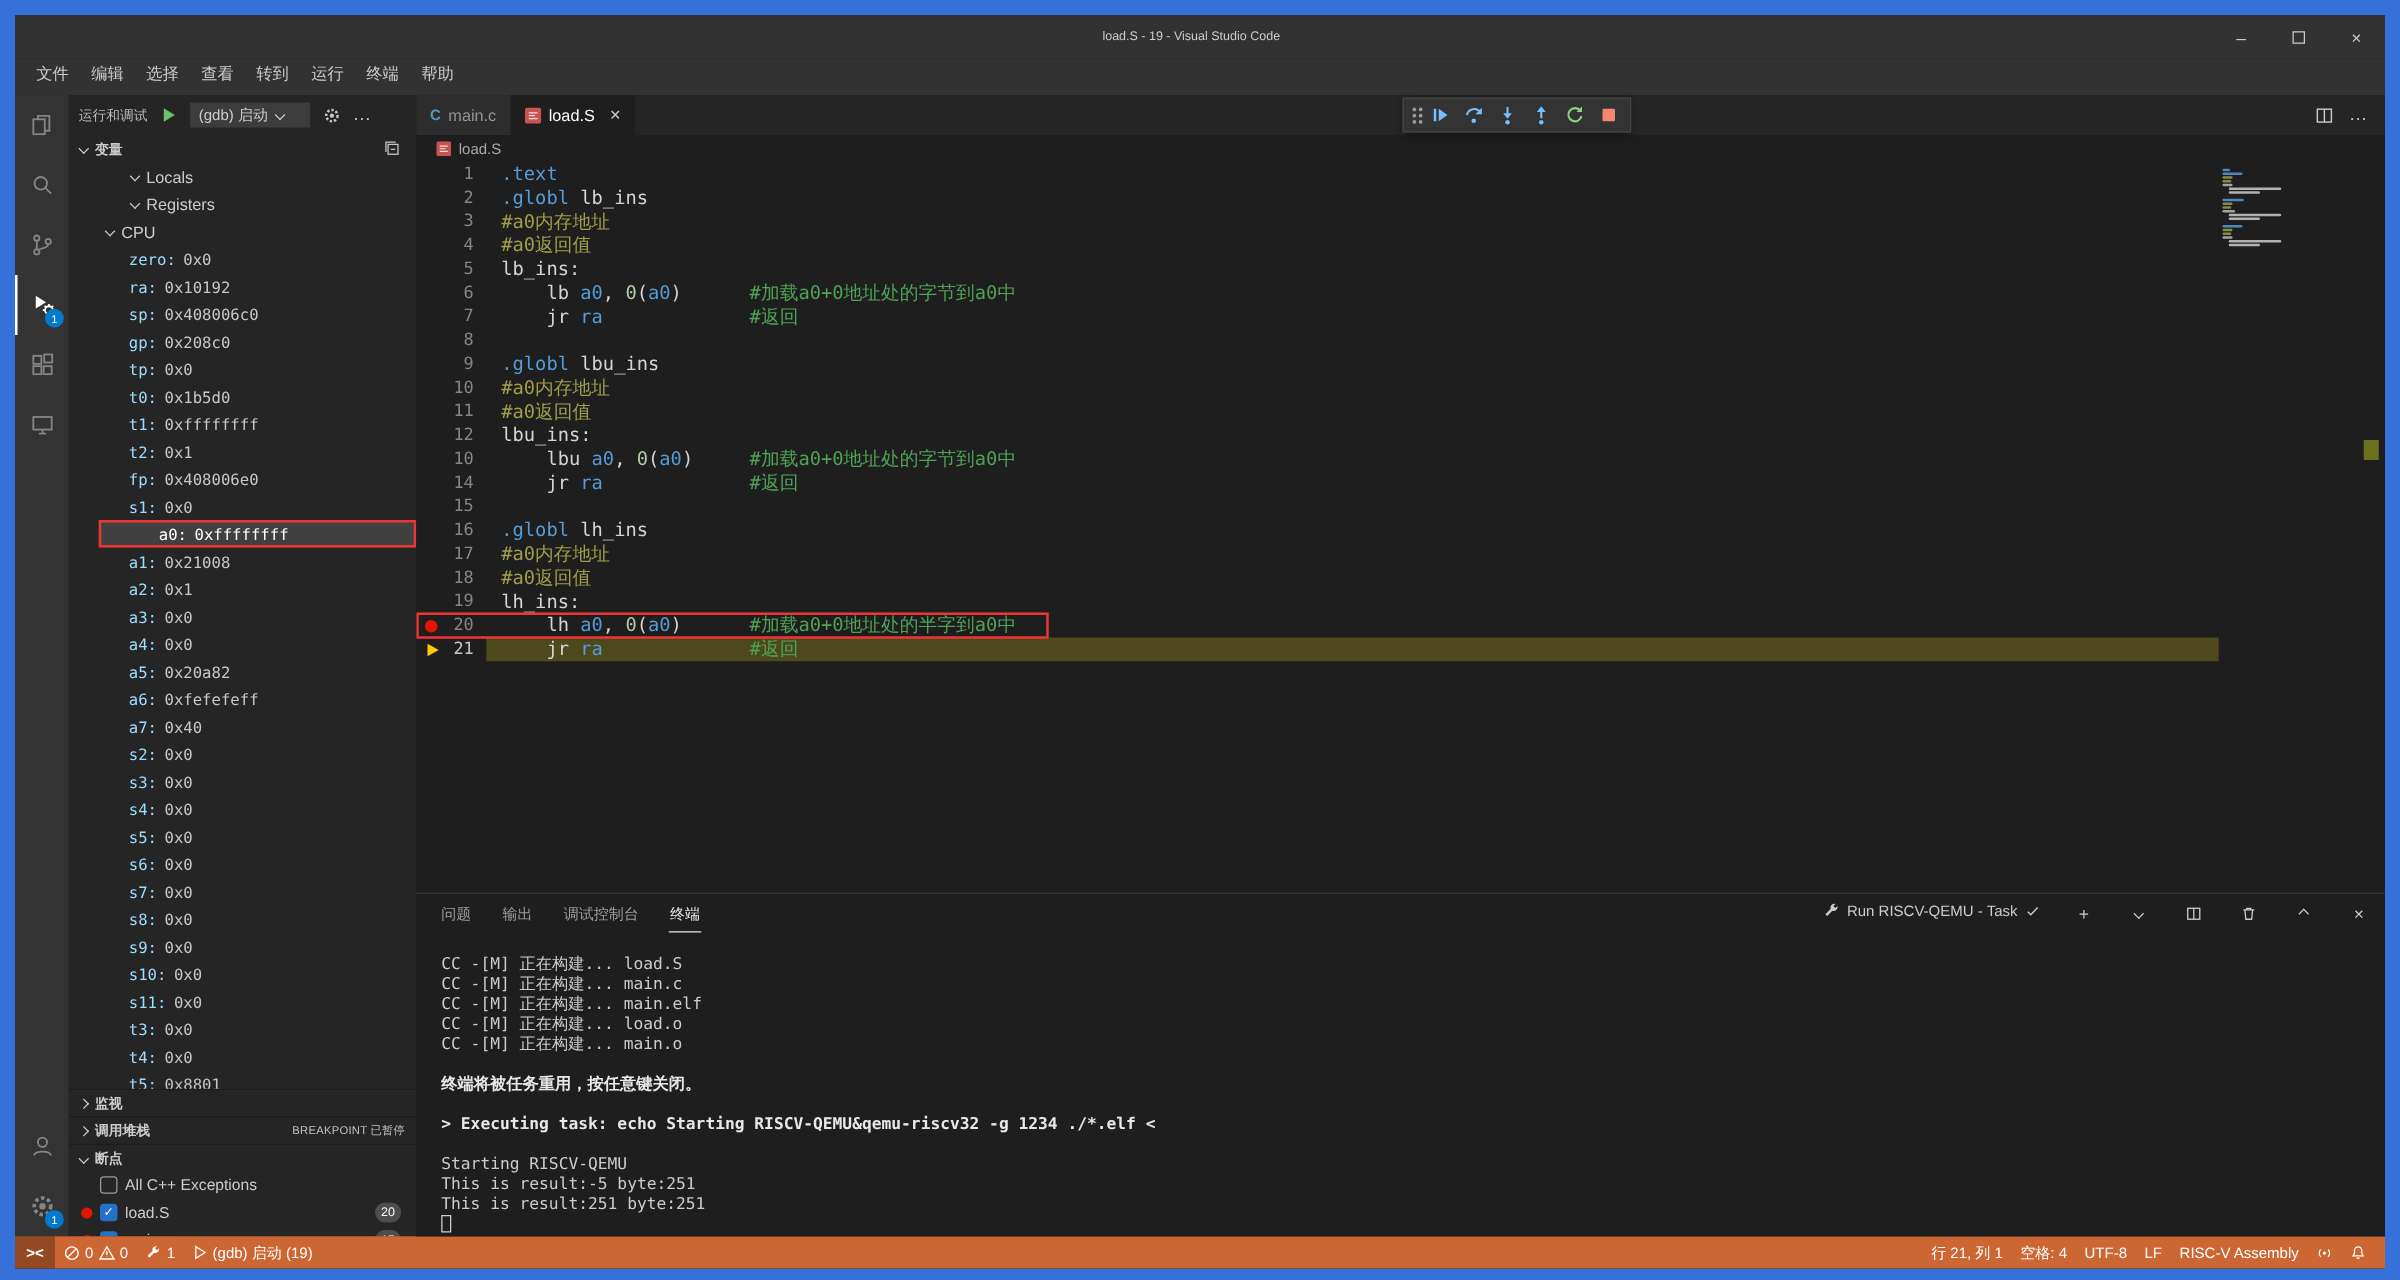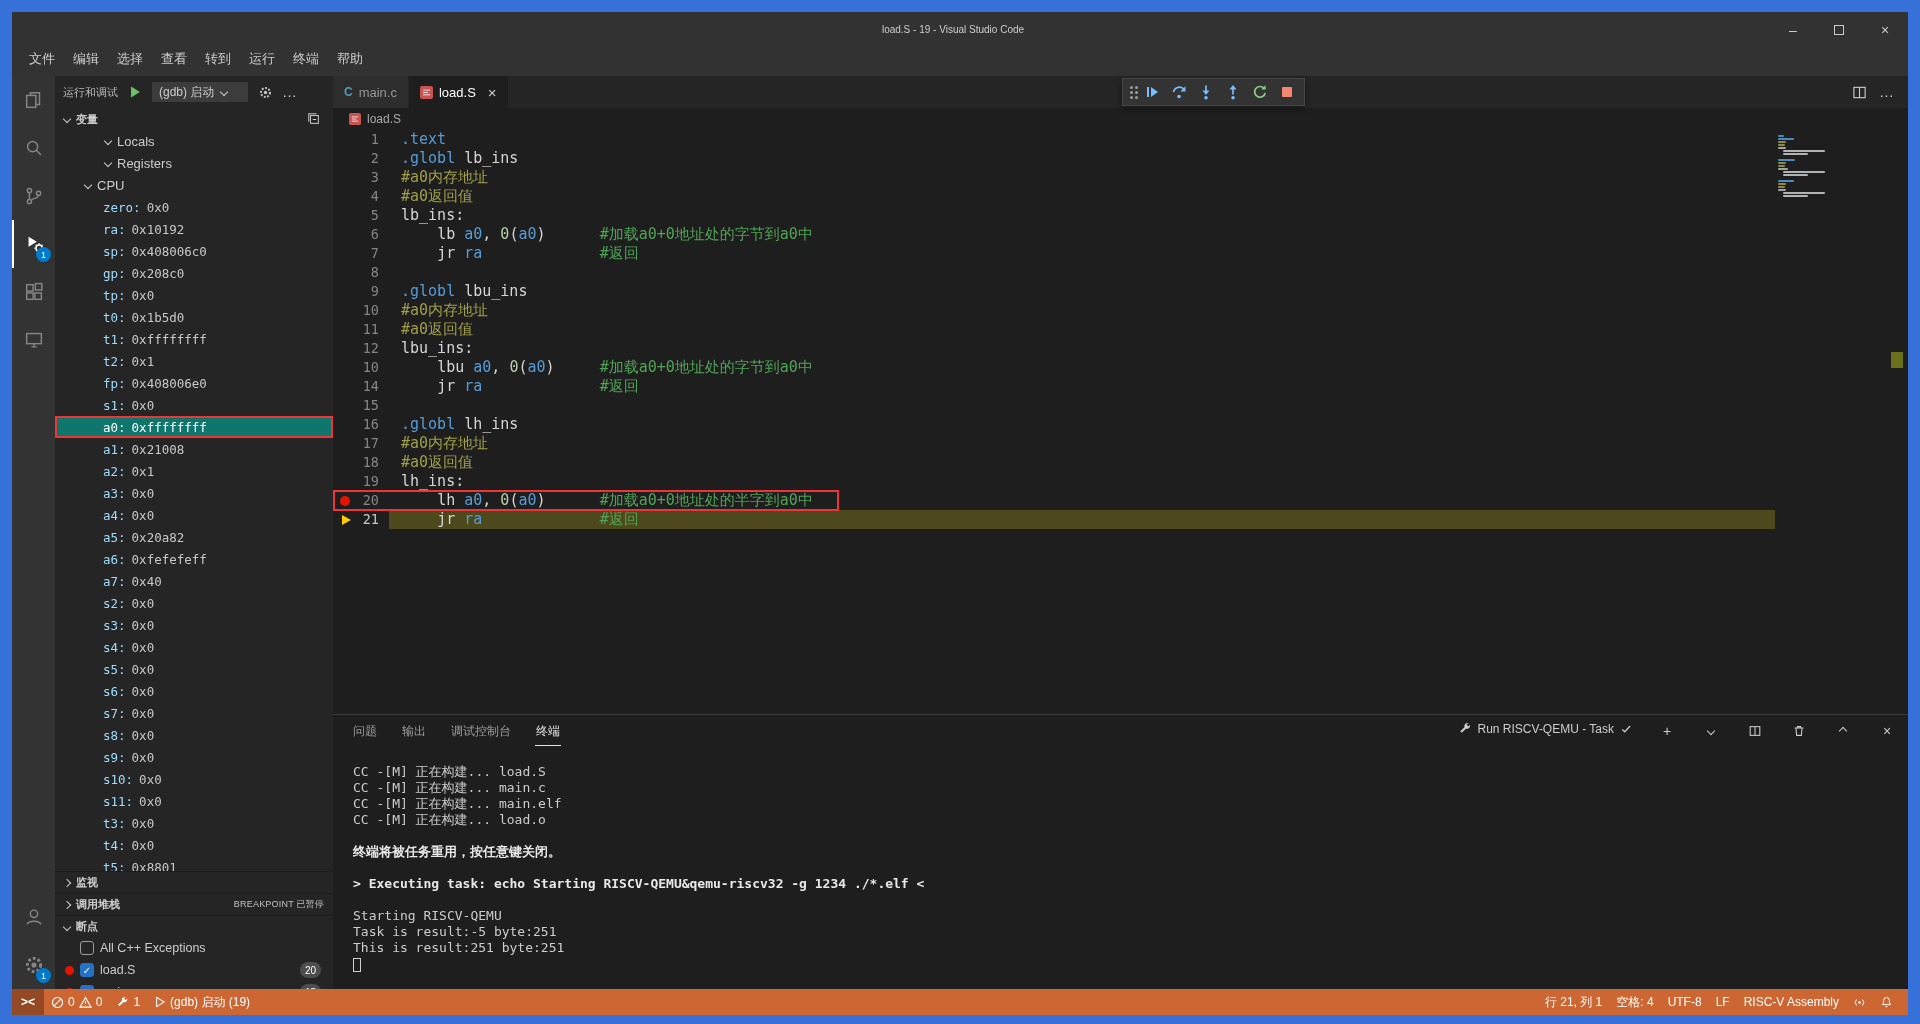--- a/index.html
+++ b/index.html
@@ -43,21 +43,21 @@
 
   .vars-tree{height:741px;flex:none;overflow:hidden;font-family:"DejaVu Sans Mono",monospace;font-size:12.5px;}
   .trow{height:22px;display:flex;align-items:center;position:relative;color:#cccccc;}
   .trow .chev{margin-right:6px;}
   .trow.group{font-family:"Liberation Sans",sans-serif;font-size:13px;}
   .trow.lvl1{padding-left:12px;margin-left:38px;}
   .trow.lvl2{padding-left:30px;}
   .trow.reg{padding-left:48px;}
   .reg-name{color:#9cdcfe;}
   .reg-val{color:#c8c8c8;margin-left:6px;}
-  .trow.selected{background:#0f766e;}
+  .trow.selected{background:#404040;margin-left:24px;}
   .trow.selected .reg-name,.trow.selected .reg-val{color:#ffffff;}
 
   .annotation-box{position:absolute;left:0;top:0;right:0;bottom:0;border:2px solid #ee3434;pointer-events:none;z-index:6;}
   .code-line .annotation-box{right:auto;width:506px;top:-1px;bottom:-1px;}
 
   .sb-bottom{flex:1;overflow:hidden;display:flex;flex-direction:column;}
   .sec-header{height:22px;display:flex;align-items:center;padding:0 9px;gap:6px;font-size:11px;font-weight:bold;color:#cccccc;border-top:1px solid #1d1d1e;flex:none;}
   .sec-status{margin-left:auto;font-size:9px;color:#c0c0c0;font-weight:normal;letter-spacing:.2px;}
   .bp-row{height:22px;display:flex;align-items:center;padding:0 12px 0 10px;gap:6px;font-size:12.5px;color:#cccccc;flex:none;}
   .bp-dot{width:9px;height:9px;border-radius:50%;background:#e51400;flex:none;}
@@ -672,27 +672,28 @@
                 <span class="chev u"></span>
               </span>
             <span class="pa-btn">×</span>
           </div>
         </div>
         <div class="terminal" id="terminal-lines">
             <div class="tline">CC -[M] 正在构建... load.S</div>
             <div class="tline">CC -[M] 正在构建... main.c</div>
             <div class="tline">CC -[M] 正在构建... main.elf</div>
             <div class="tline">CC -[M] 正在构建... load.o</div>
+            <div class="tline">CC -[M] 正在构建... main.o</div>
             <div class="tline"></div>
             <div class="tline bold">终端将被任务重用，按任意键关闭。</div>
             <div class="tline"></div>
             <div class="tline bold">&gt; Executing task: echo Starting RISCV-QEMU&amp;qemu-riscv32 -g 1234 ./*.elf &lt;</div>
             <div class="tline"></div>
             <div class="tline">Starting RISCV-QEMU</div>
-            <div class="tline">Task is result:-5 byte:251</div>
+            <div class="tline">This is result:-5 byte:251</div>
             <div class="tline">This is result:251 byte:251</div>
             <div class="tline"><span class="cursor-block"></span></div>
           </div>
       </div>
     </div>
   </div>
 
   <div class="statusbar">
     <div class="sb-item remote">&gt;&lt;</div>
     <div class="sb-item">

